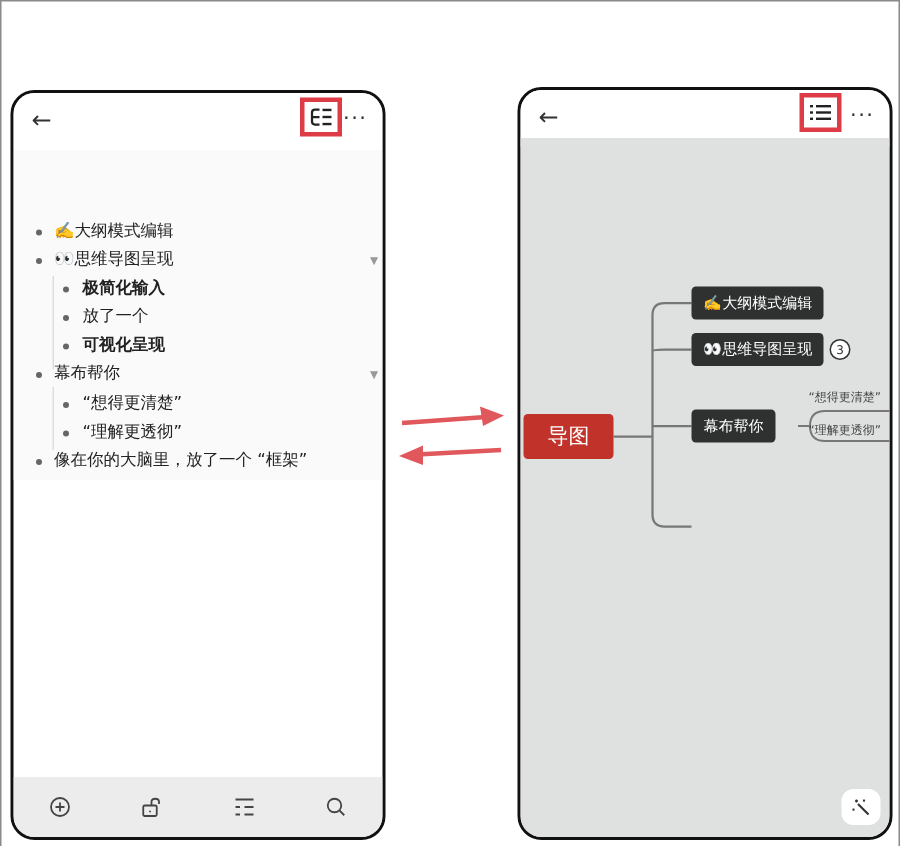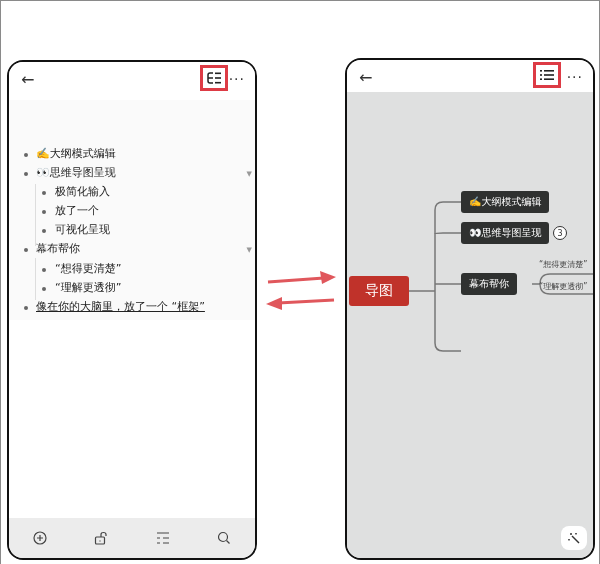--- a/index.html
+++ b/index.html
@@ -60,34 +60,34 @@
 
   <div class="vline" style="left:26px;top:122px;height:62px;"></div>
   <div class="vline" style="left:26px;top:196px;height:42px;"></div>
 
   <div class="bullet" style="left:15px;top:91px;"></div>
   <div class="item" style="left:27px;top:85px;">✍️大纲模式编辑</div>
   <div class="bullet" style="left:15px;top:110px;"></div>
   <div class="item" style="left:27px;top:104px;">👀思维导图呈现</div>
   <span class="caret" style="top:108px;">▼</span>
   <div class="bullet" style="left:33px;top:129px;"></div>
-  <div class="item" style="left:46px;top:123px;">极简化输入</div>
+  <div class="item" style="left:46px;top:123px;font-weight:bold;">极简化输入</div>
   <div class="bullet" style="left:33px;top:148px;"></div>
   <div class="item" style="left:46px;top:142px;">放了一个</div>
   <div class="bullet" style="left:33px;top:167px;"></div>
-  <div class="item" style="left:46px;top:161px;">可视化呈现</div>
+  <div class="item" style="left:46px;top:161px;font-weight:bold;">可视化呈现</div>
   <div class="bullet" style="left:15px;top:186px;"></div>
   <div class="item" style="left:27px;top:180px;">幕布帮你</div>
   <span class="caret" style="top:184px;">▼</span>
   <div class="bullet" style="left:33px;top:206px;"></div>
   <div class="item" style="left:46px;top:200px;">“想得更清楚”</div>
   <div class="bullet" style="left:33px;top:225px;"></div>
   <div class="item" style="left:46px;top:219px;">“理解更透彻”</div>
   <div class="bullet" style="left:15px;top:244px;"></div>
-  <div class="item" style="left:27px;top:238px;text-decoration:underline;">像在你的大脑里，放了一个 “框架”</div>
+  <div class="item" style="left:27px;top:238px;">像在你的大脑里，放了一个 “框架”</div>
 
   <div class="bottombar">
     <div class="ico">
         <svg width="14" height="14" viewBox="0 0 14 14">
           <circle cx="7" cy="7" r="6" stroke="#444" stroke-width="1.2" fill="none"></circle>
           <path d="M7 4V10M4 7H10" stroke="#444" stroke-width="1.2"></path>
         </svg>
       </div>
     <div class="ico">
         <svg width="14" height="14" viewBox="0 0 14 14">

